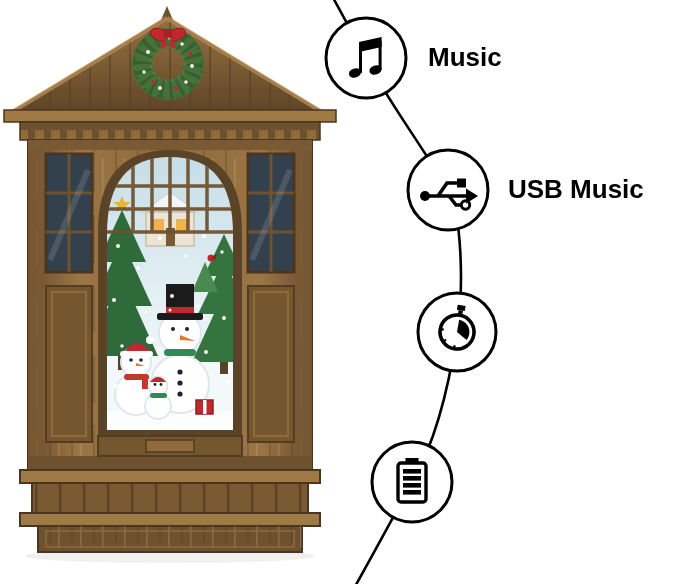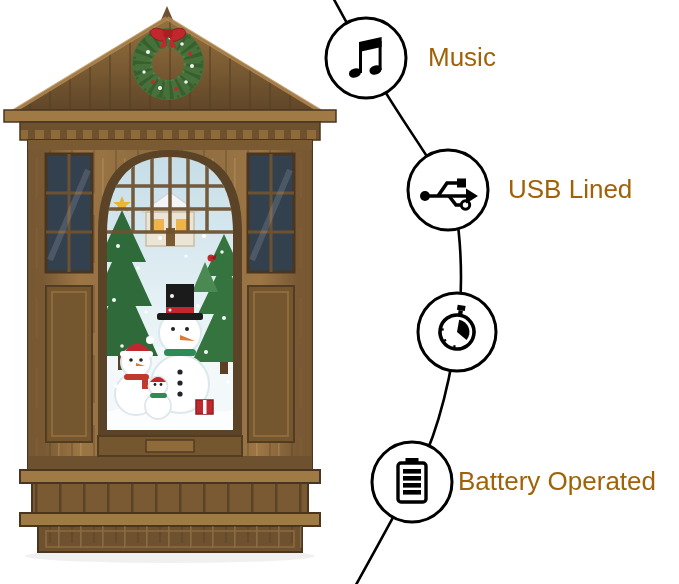--- a/index.html
+++ b/index.html
@@ -2,22 +2,22 @@
 <html><head>
 <meta charset="utf-8">
 <style>
   html,body{margin:0;padding:0;background:#fff;}
   .stage{
     position:relative;width:679px;height:584px;background:#ffffff;
     overflow:hidden;font-family:"Liberation Sans",sans-serif;
   }
   svg.art{position:absolute;left:0;top:0;}
   .feature-label{
-    position:absolute;color:#a16207;font-size:26px;line-height:1.15;
-    white-space:nowrap;font-family:"Liberation Sans",sans-serif;
+    position:absolute;color:#000000;font-size:26px;line-height:1.15;
+    white-space:nowrap;font-family:"Liberation Sans",sans-serif;font-weight:bold;
   }
   .f0{left:428px;top:43px;}
   .f1{left:508px;top:175px;}
   .f2{left:513px;top:317px;}
   .f3{left:458px;top:467px;}
 </style>
 </head>
 <body>
 
 <div class="stage">
@@ -290,16 +290,15 @@
           <rect x="-9" y="-13" width="18" height="4.6"></rect>
           <rect x="-9" y="-6" width="18" height="4.6"></rect>
           <rect x="-9" y="1" width="18" height="4.6"></rect>
           <rect x="-9" y="8" width="18" height="4.6"></rect>
         </g>
       </g>
     </g>
   </svg>
 
   <div class="feature-label f0">Music</div>
-  <div class="feature-label f1">USB Lined</div>
-  <div class="feature-label f3">Battery Operated</div>
+  <div class="feature-label f1">USB Music</div>
 
 </div>
 
 </body></html>

